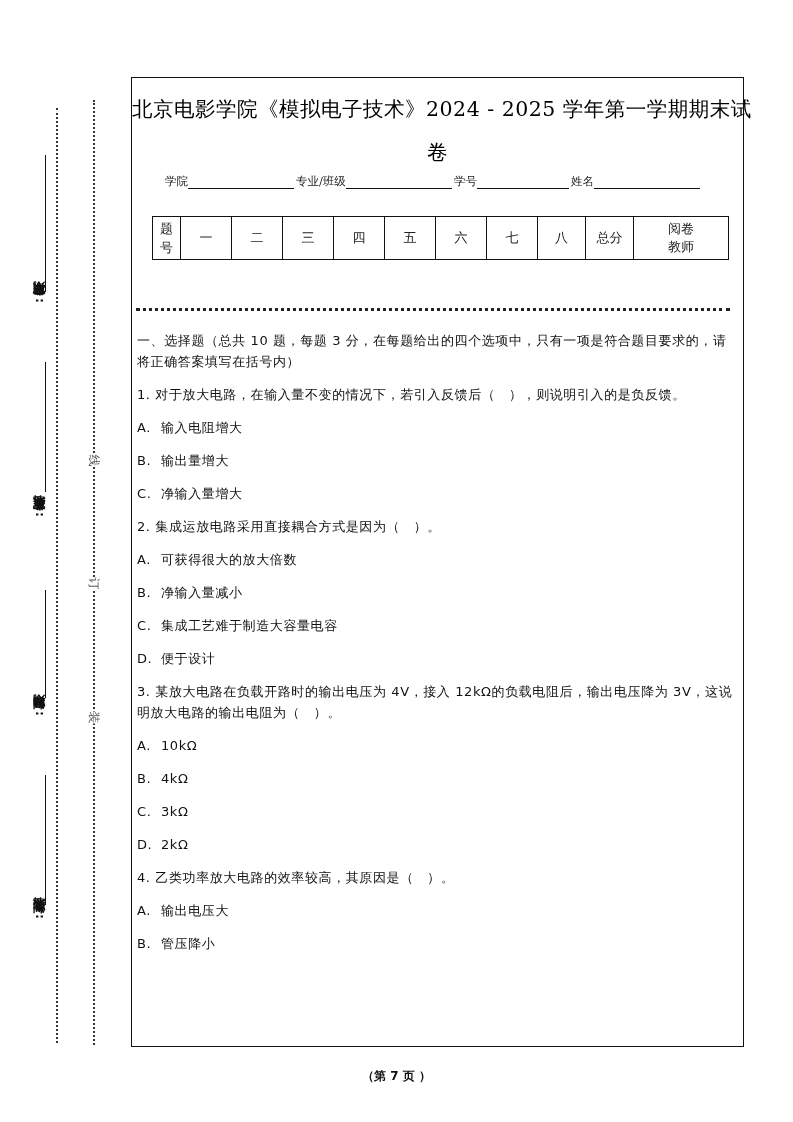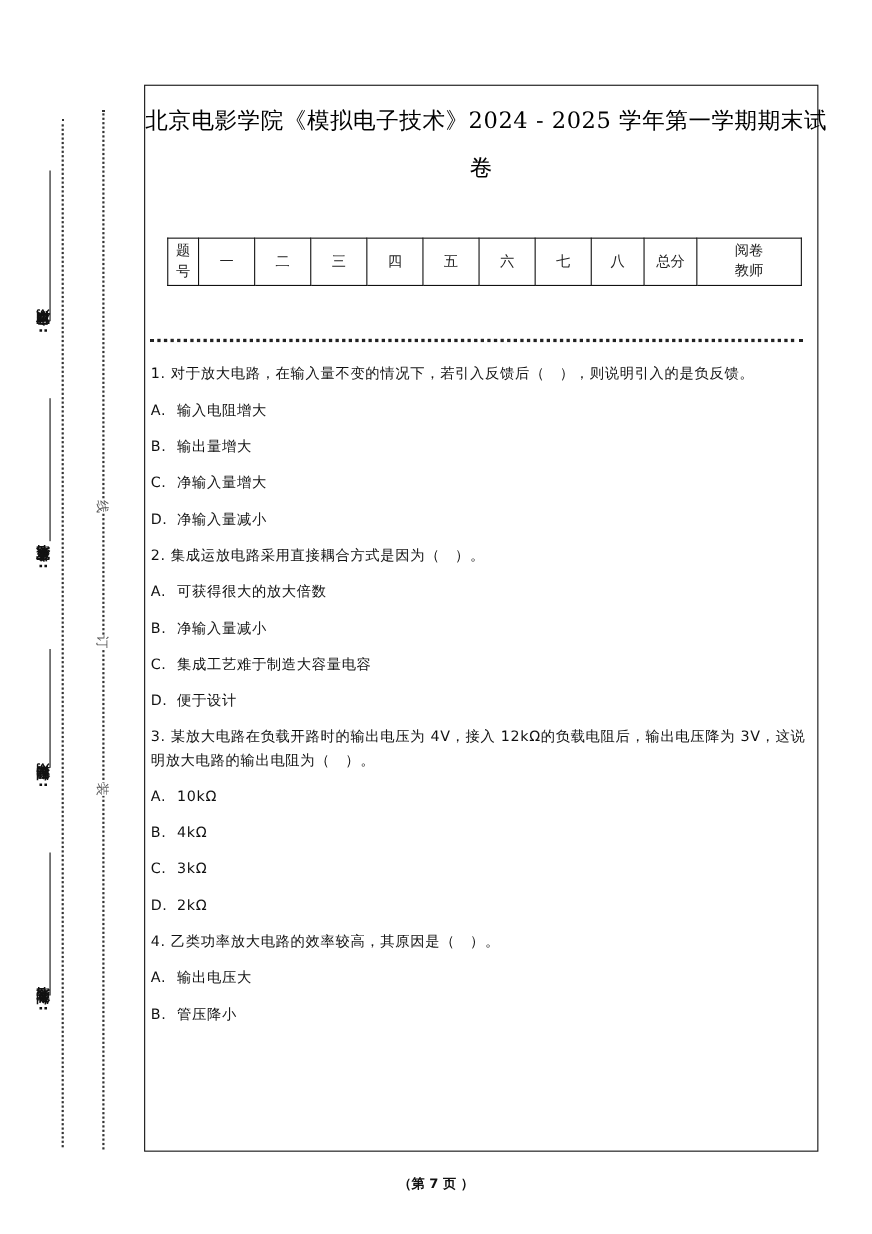--- a/index.html
+++ b/index.html
@@ -70,20 +70,30 @@
   <div class="cutlabel" style="left:87px; top:708px;">装</div>
 </div>
 
 <div class="frame">
 
   <div class="title">
     <div class="title-line1">北京电影学院《模拟电子技术》2024 - 2025 学年第一学期期末试</div>
     <div>卷</div>
   </div>
 
+  <div class="info">
+    <span>学院</span>
+    <span class="blank" style="width:106px;"></span>
+    <span>专业/班级</span>
+    <span class="blank" style="width:106px;"></span>
+    <span>学号</span>
+    <span class="blank" style="width:92px;"></span>
+    <span>姓名</span>
+    <span class="blank" style="width:106px;"></span>
+  </div>
 
   <table class="score">
     <tbody>
         <tr>
       <td class="rowhead"><span style="display:inline-block;width:13px;">题号</span></td>
       <td style="width:50px;">一</td>
       <td style="width:50px;">二</td>
       <td style="width:50px;">三</td>
       <td style="width:50px;">四</td>
       <td style="width:50px;">五</td>
@@ -92,27 +102,27 @@
       <td style="width:47px;">八</td>
       <td style="width:47px;">总分</td>
       <td style="width:94px;"><span style="display:inline-block;width:28px;line-height:18px;">阅卷教师</span></td>
     </tr>
   </tbody>
     </table>
 
   <div class="seprow"></div>
 
   <div class="content">
+    <p class="para">一、选择题（总共 10 题，每题 3 分，在每题给出的四个选项中，只有一项是符合题目要求的，请将正确答案填写在括号内）</p>
 
     <div>
       <p class="para">1. 对于放大电路，在输入量不变的情况下，若引入反馈后（　），则说明引入的是负反馈。</p>
       <p class="opt"><span class="letter">A.</span><span>输入电阻增大</span></p>
       <p class="opt"><span class="letter">B.</span><span>输出量增大</span></p>
       <p class="opt"><span class="letter">C.</span><span>净输入量增大</span></p>
-      <p class="opt"><span class="letter">D.</span><span>净输入量减小</span></p>
     </div>
 
     <div>
       <p class="para">2. 集成运放电路采用直接耦合方式是因为（　）。</p>
       <p class="opt"><span class="letter">A.</span><span>可获得很大的放大倍数</span></p>
       <p class="opt"><span class="letter">B.</span><span>净输入量减小</span></p>
       <p class="opt"><span class="letter">C.</span><span>集成工艺难于制造大容量电容</span></p>
       <p class="opt"><span class="letter">D.</span><span>便于设计</span></p>
     </div>
 

